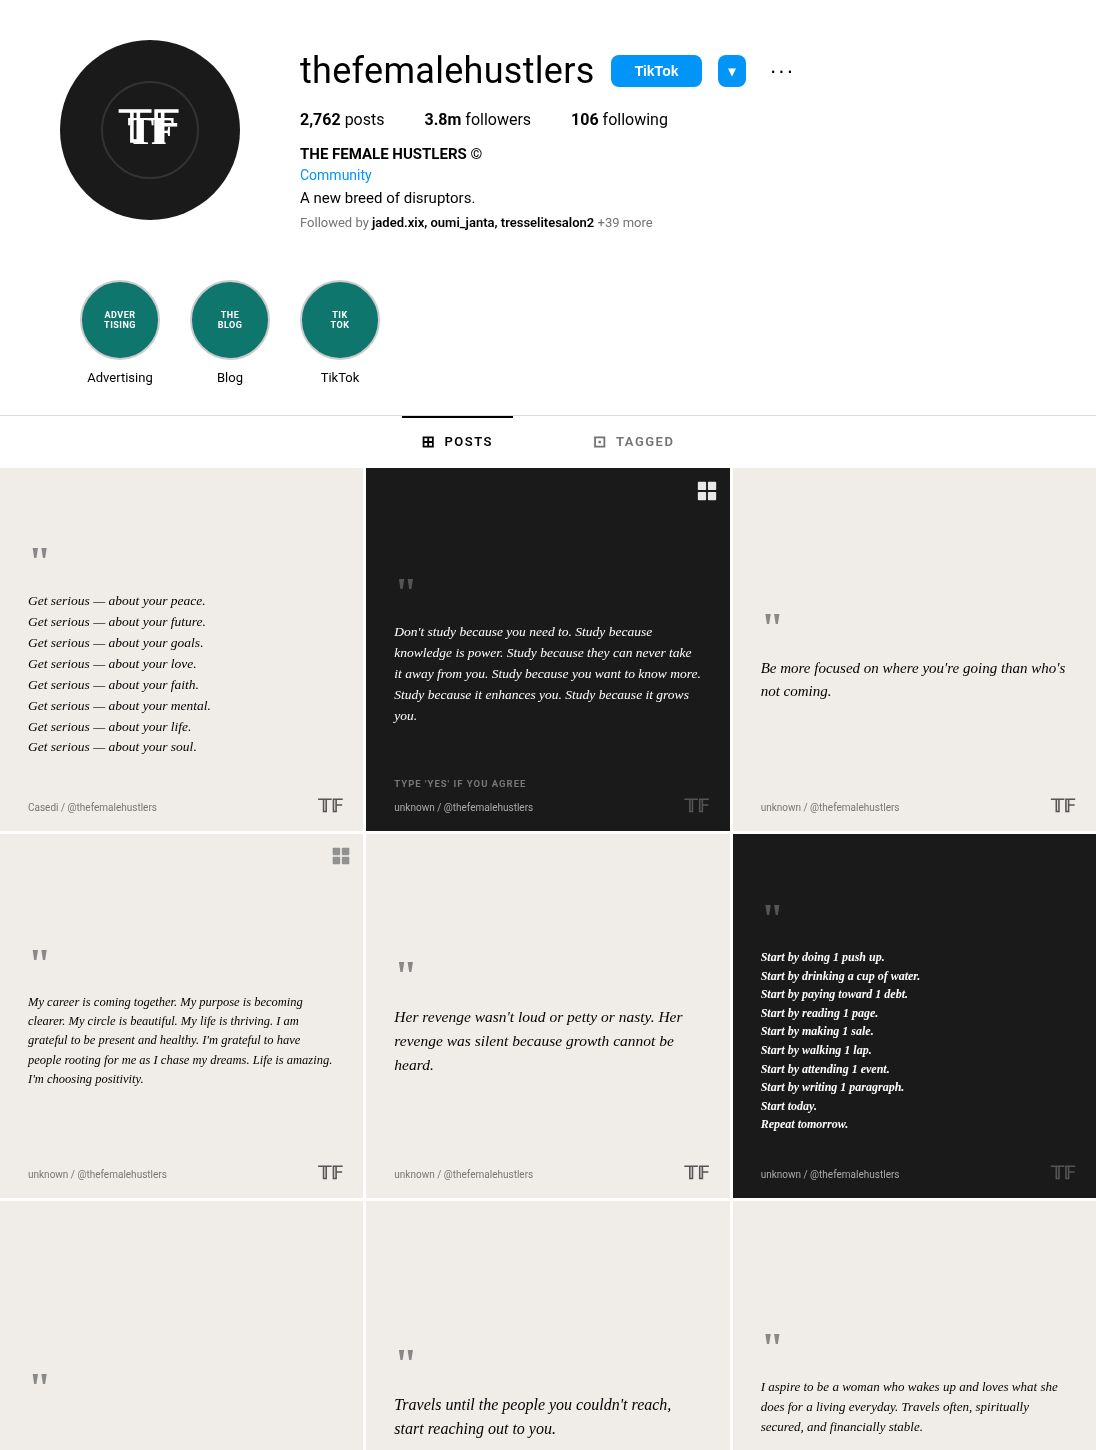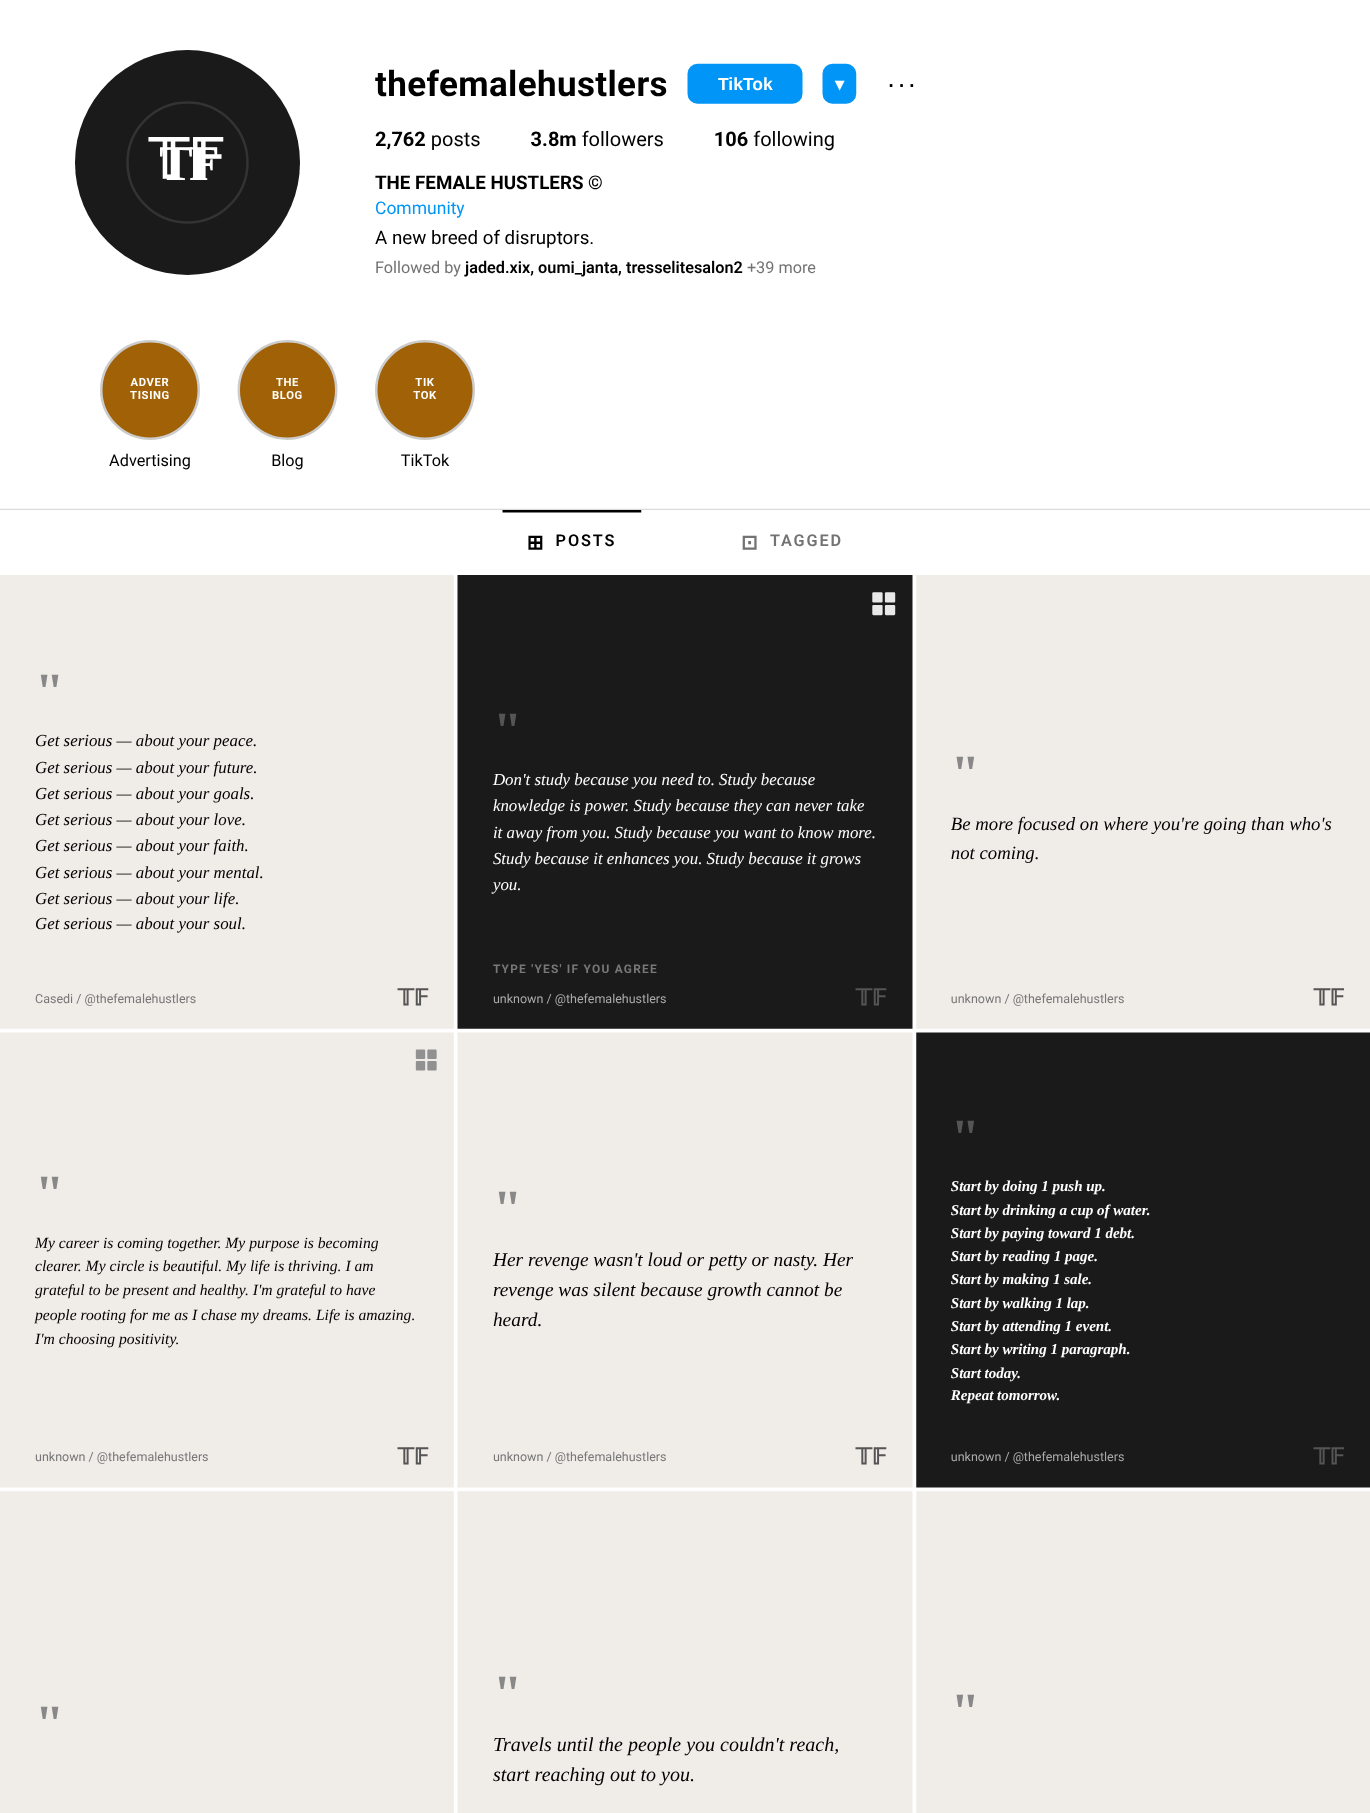--- a/index.html
+++ b/index.html
@@ -41,22 +41,22 @@
 
     .profile-top-row {
       display: flex;
       align-items: center;
       gap: 16px;
       margin-bottom: 18px;
       flex-wrap: wrap;
     }
 
     .username {
-      font-size: 28px;
-      font-weight: 700;
+      font-size: 36px;
+      font-weight: 400;
       letter-spacing: 0.3px;
     }
 
     .follow-btn {
       background: #0095f6;
       color: white;
       border: none;
       padding: 8px 24px;
       border-radius: 8px;
       font-size: 14px;
@@ -139,21 +139,21 @@
       flex-direction: column;
       align-items: center;
       gap: 10px;
       cursor: pointer;
     }
 
     .highlight-circle {
       width: 80px;
       height: 80px;
       border-radius: 50%;
-      background: #a16207;
+      background: #0f766e;
       display: flex;
       align-items: center;
       justify-content: center;
       border: 2px solid #ccc;
     }
 
     .highlight-label {
       font-size: 13px;
       color: #000;
     }
@@ -497,17 +497,18 @@
     <div class="post-inner" style="padding-top: 50px;">
       <div class="quote-mark quote-mark-light">"</div>
       <div class="post-quote" style="font-size: 16px;">Travels until the people you couldn't reach, start reaching out to you.</div>
 
     </div>
   </div>
 
   <div class="post-card post-bg-light">
     <div class="post-inner">
       <div class="quote-mark quote-mark-light">"</div>
+      <div class="post-quote" style="font-size: 13px;">I aspire to be a woman who wakes up and loves what she does for a living everyday. Travels often, spiritually secured, and financially stable.</div>
 
     </div>
   </div>
 
 </div>
 
 </body></html>

